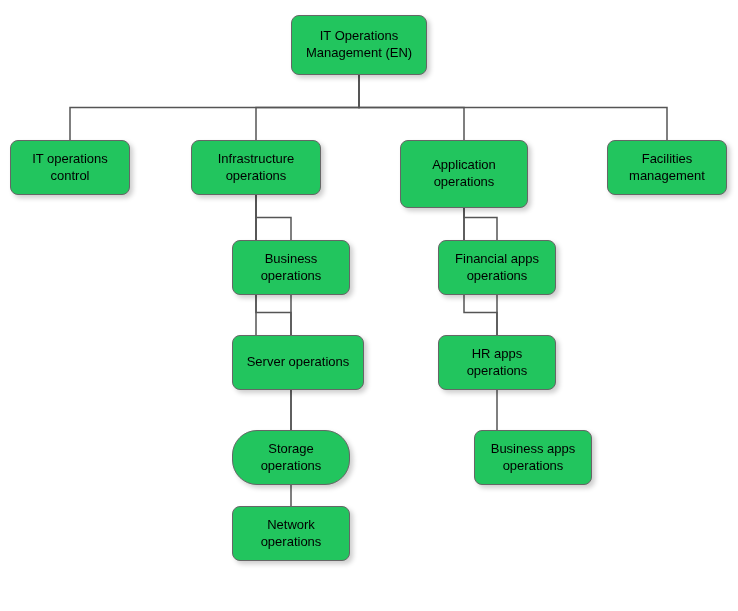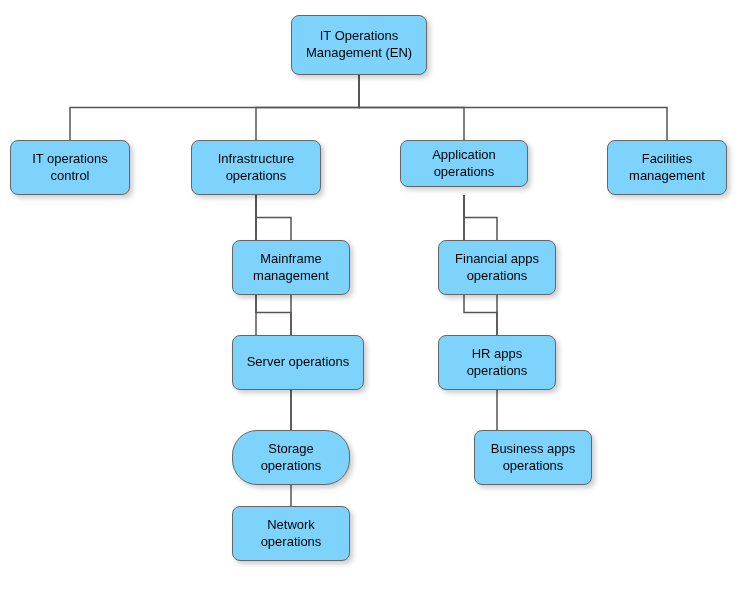--- a/index.html
+++ b/index.html
@@ -19,21 +19,21 @@
     }
     svg.connectors {
       position: absolute;
       top: 0; left: 0;
       width: 738px;
       height: 611px;
       pointer-events: none;
     }
     .node {
       position: absolute;
-      background: #7dd3fc;
+      background: #22c55e;
       border: 1px solid #666;
       border-radius: 8px;
       text-align: center;
       display: flex;
       align-items: center;
       justify-content: center;
       box-shadow: 3px 3px 5px rgba(0,0,0,0.2);
       padding: 6px 8px;
       line-height: 1.3;
     }
@@ -51,22 +51,22 @@
       <path d="M 256 195 L 256 265 L 291 265 L 291 335" stroke="#555" stroke-width="1.5" fill="none"></path>
       <path d="M 256 195 L 256 312.5 L 291 312.5 L 291 430" stroke="#555" stroke-width="1.5" fill="none"></path>
       <path d="M 256 195 L 256 360 L 291 360 L 291 525" stroke="#555" stroke-width="1.5" fill="none"></path>
       <path d="M 464 195 L 464 217.5 L 497 217.5 L 497 240" stroke="#555" stroke-width="1.5" fill="none"></path>
       <path d="M 464 195 L 464 265 L 497 265 L 497 335" stroke="#555" stroke-width="1.5" fill="none"></path>
       <path d="M 464 195 L 464 312.5 L 497 312.5 L 497 430" stroke="#555" stroke-width="1.5" fill="none"></path>
     </svg>
 <div class="node" style="left: 291px; top: 15px; width: 136px; height: 60px;">IT Operations Management (EN)</div>
     <div class="node" style="left: 191px; top: 140px; width: 130px; height: 55px;">Infrastructure operations</div>
     <div class="node" style="left: 10px; top: 140px; width: 120px; height: 55px;">IT operations control</div>
-    <div class="node" style="left: 400px; top: 140px; width: 128px; height: 47px;">Application operations</div>
+    <div class="node" style="left: 400px; top: 140px; width: 128px; height: 68px;">Application operations</div>
     <div class="node" style="left: 607px; top: 140px; width: 120px; height: 55px;">Facilities management</div>
-    <div class="node" style="left: 232px; top: 240px; width: 118px; height: 55px;">Mainframe management</div>
+    <div class="node" style="left: 232px; top: 240px; width: 118px; height: 55px;">Business operations</div>
     <div class="node" style="left: 232px; top: 335px; width: 132px; height: 55px;">Server operations</div>
     <div class="node" style="left: 232px; top: 430px; width: 118px; height: 55px; border-radius: 25px;">Storage operations</div>
     <div class="node" style="left: 232px; top: 506px; width: 118px; height: 55px;">Network operations</div>
     <div class="node" style="left: 438px; top: 240px; width: 118px; height: 55px;">Financial apps operations</div>
     <div class="node" style="left: 438px; top: 335px; width: 118px; height: 55px;">HR apps operations</div>
     <div class="node" style="left: 438px; top: 430px; width: 118px; height: 55px; margin-left: 36px;">Business apps operations</div>
   </div>
 
 </body></html>

